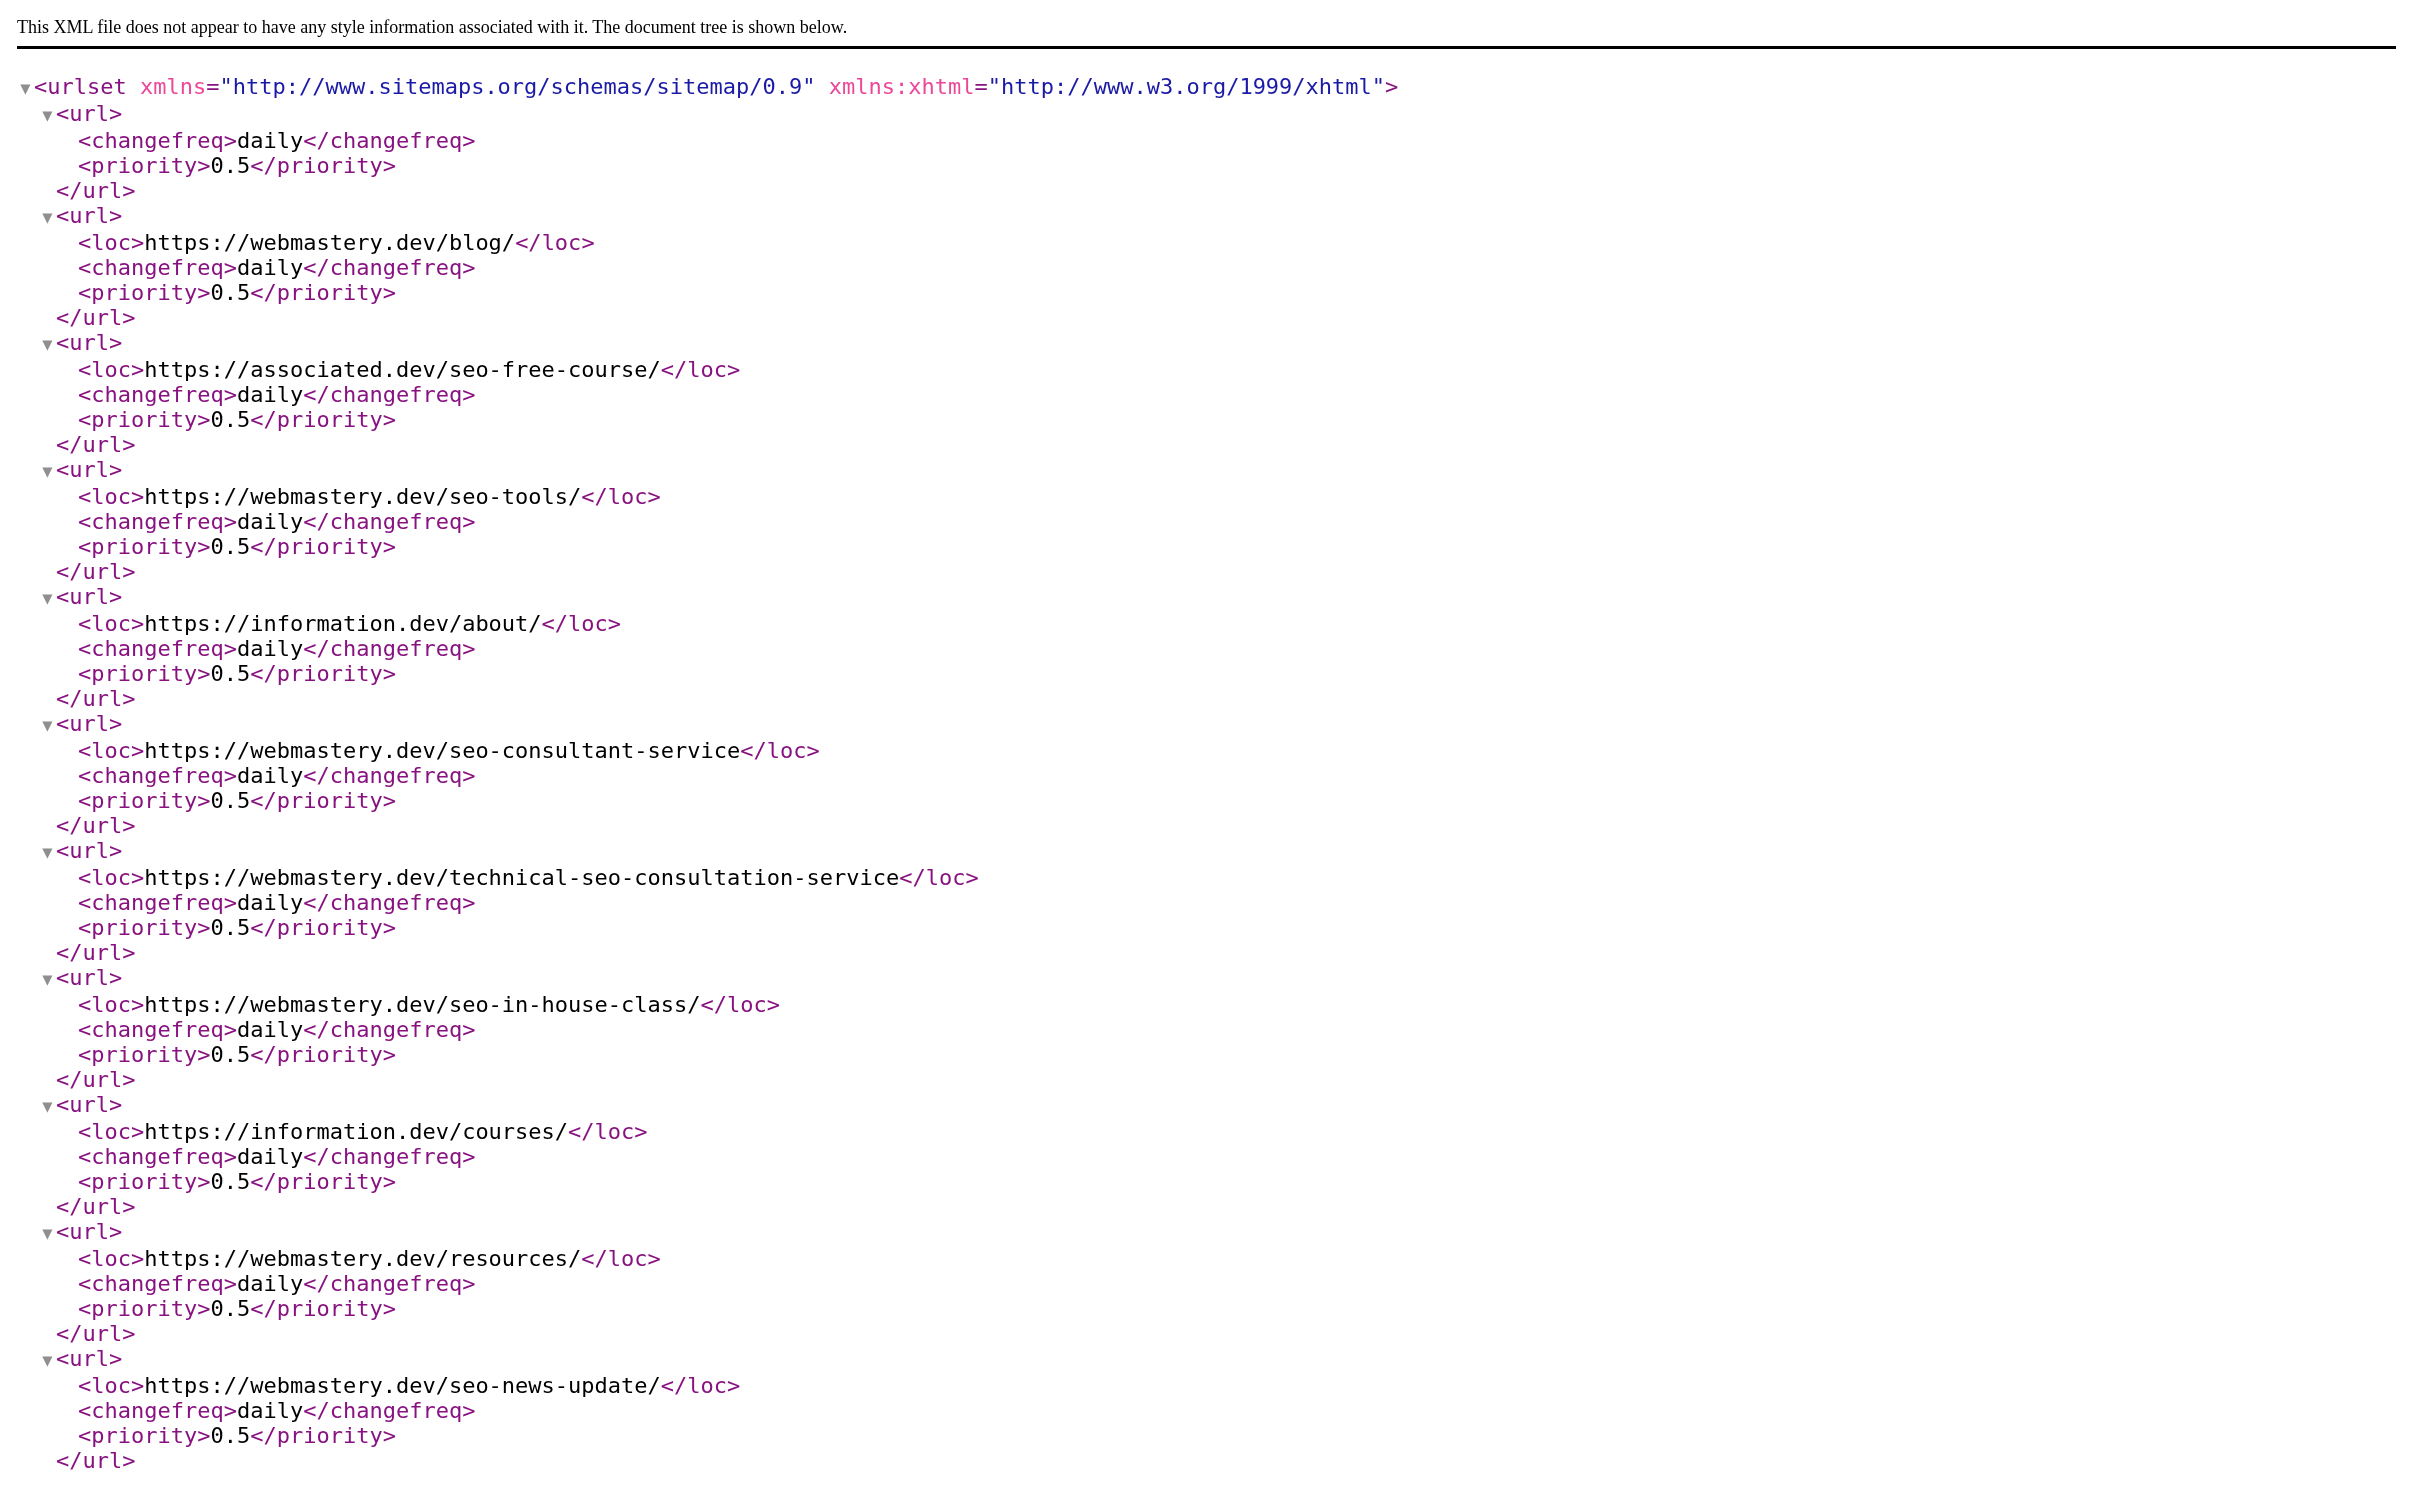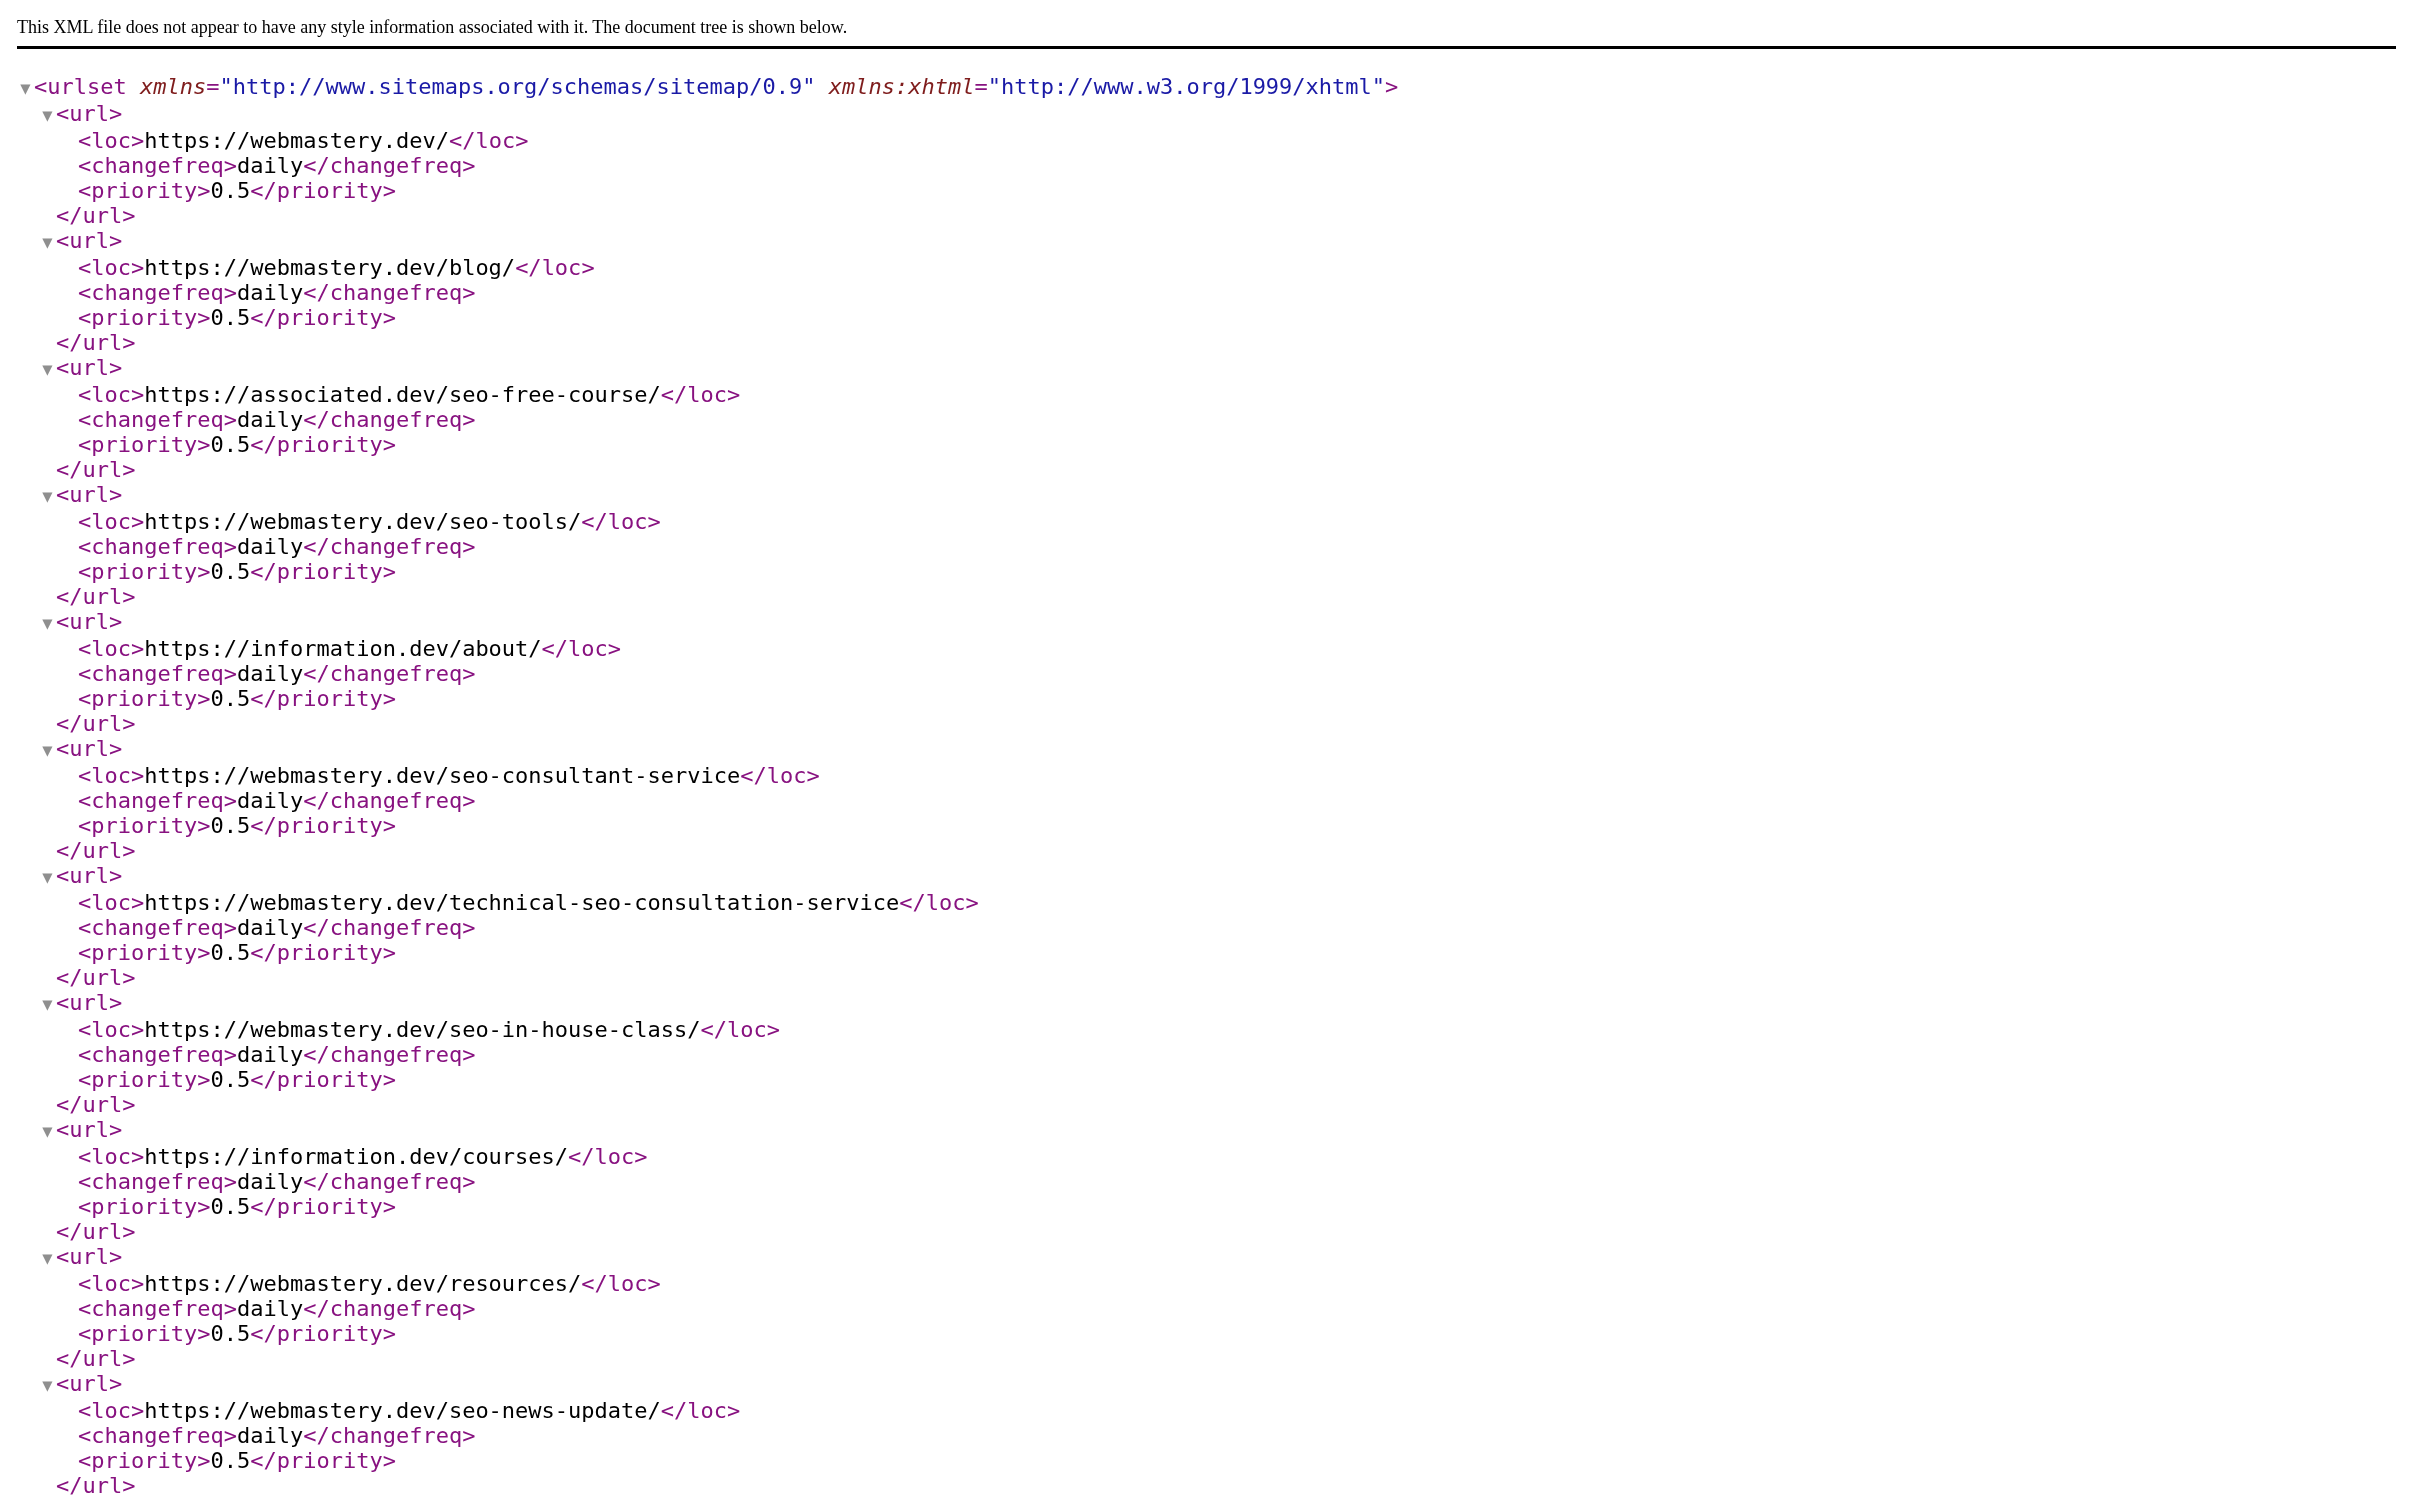--- a/index.html
+++ b/index.html
@@ -22,21 +22,21 @@
     margin-left: 34px;
     font-family: "DejaVu Sans Mono", monospace;
     font-size: 22px;
     line-height: 25px;
     color: #000000;
     white-space: nowrap;
   }
   .collapsible-content { margin-left: 22px; }
   .line { display: block; }
   .tag        { color: #881280; }
-  .attr-name  { color: #7f1d1d; font-style: italic; }
+  .attr-name  { color: #ec4899; }
   .attr-value { color: #1A1AA6; }
   .text       { color: #000000; }
   .arrow {
     display: inline-block;
     width: 34px;
     margin-left: -34px;
     padding-right: 3.4px;
     font-size: 17px;
     color: #8f8f8f;
     text-align: right;
@@ -50,21 +50,20 @@
 <div class="header">
   <span>This XML file does not appear to have any style information associated with it. The document tree is shown below.</span>
 </div>
 
 <div class="pretty-print" id="tree">
     <div class="line"><span class="arrow">▼</span><span class="tag"><span>&lt;</span><span>urlset</span> <span class="attr-name">xmlns</span><span class="tag">=</span><span class="attr-value"><span>"</span><span>http://www.sitemaps.org/schemas/sitemap/0.9</span><span>"</span></span> <span class="attr-name">xmlns:xhtml</span><span class="tag">=</span><span class="attr-value"><span>"</span><span>http://www.w3.org/1999/xhtml</span><span>"</span></span><span>&gt;</span></span></div>
     <div class="collapsible-content">
       <div class="url-node">
         <div class="line"><span class="arrow">▼</span><span class="tag"><span>&lt;</span><span>url</span><span>&gt;</span></span></div>
         <div class="collapsible-content">
-          <div class="line"><span class="tag"><span>&lt;</span><span>loc</span><span>&gt;</span></span><span class="text">https://webmastery.dev/</span><span class="tag"><span>&lt;/</span><span>loc</span><span>&gt;</span></span></div>
           <div class="line"><span class="tag"><span>&lt;</span><span>changefreq</span><span>&gt;</span></span><span class="text">daily</span><span class="tag"><span>&lt;/</span><span>changefreq</span><span>&gt;</span></span></div>
           <div class="line"><span class="tag"><span>&lt;</span><span>priority</span><span>&gt;</span></span><span class="text">0.5</span><span class="tag"><span>&lt;/</span><span>priority</span><span>&gt;</span></span></div>
         </div>
         <div class="line"><span class="tag"><span>&lt;/</span><span>url</span><span>&gt;</span></span></div>
       </div>
       <div class="url-node">
         <div class="line"><span class="arrow">▼</span><span class="tag"><span>&lt;</span><span>url</span><span>&gt;</span></span></div>
         <div class="collapsible-content">
           <div class="line"><span class="tag"><span>&lt;</span><span>loc</span><span>&gt;</span></span><span class="text">https://webmastery.dev/blog/</span><span class="tag"><span>&lt;/</span><span>loc</span><span>&gt;</span></span></div>
           <div class="line"><span class="tag"><span>&lt;</span><span>changefreq</span><span>&gt;</span></span><span class="text">daily</span><span class="tag"><span>&lt;/</span><span>changefreq</span><span>&gt;</span></span></div>

